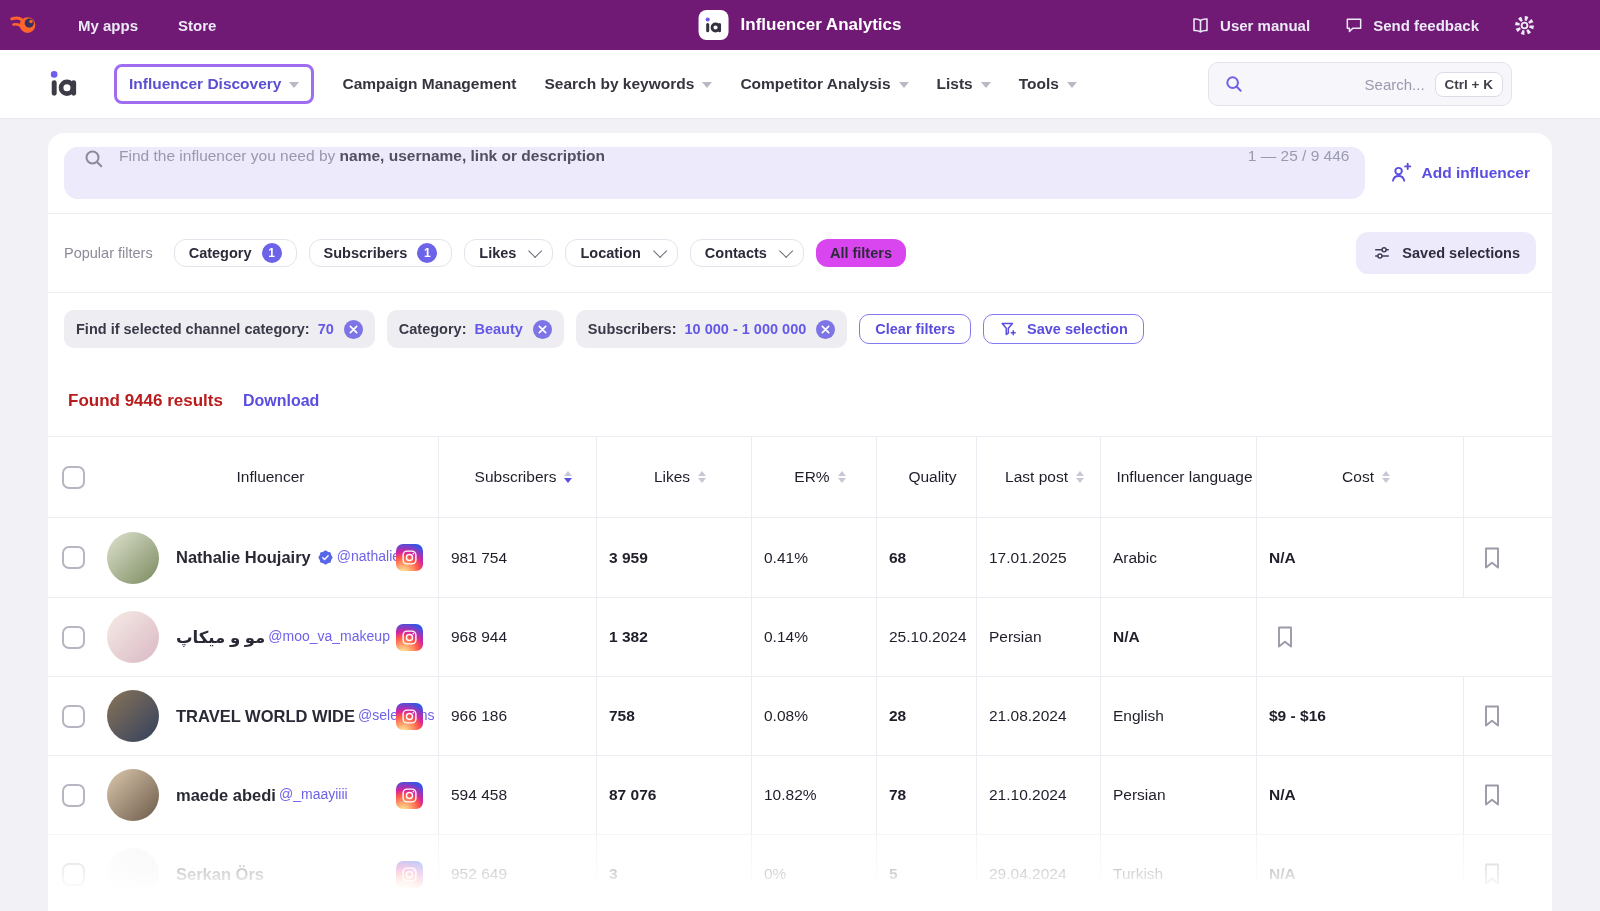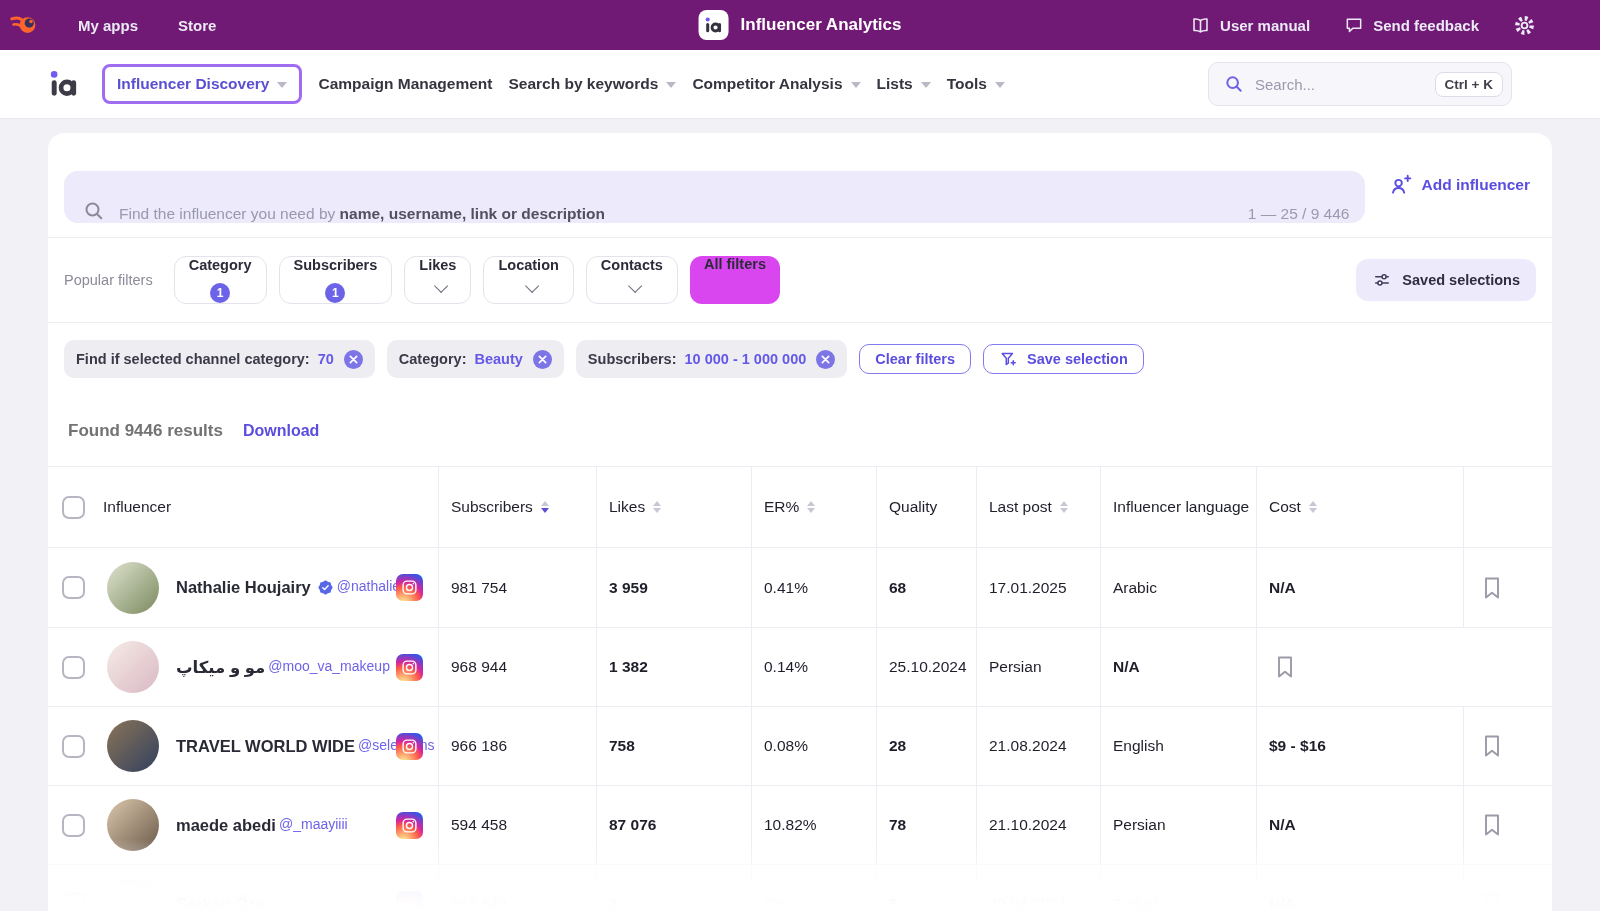--- a/index.html
+++ b/index.html
@@ -14,83 +14,83 @@
   .tb-center { position:absolute; left:50%; transform:translateX(-50%);
     display:flex; align-items:center; gap:12px; color:#fff; font-size:17px; font-weight:600; }
   .ia-tile { width:30px; height:30px; background:#fff; border-radius:8px;
     display:flex; align-items:center; justify-content:center; }
   .tb-right { margin-left:auto; display:flex; align-items:center; gap:34px; }
   .tb-link { display:flex; align-items:center; gap:9px; color:#eceaf6; font-size:15px;
     font-weight:600; cursor:pointer; text-decoration:none; }
 
   
   .navbar { height:69px; background:#fff; border-bottom:1px solid #e9e9ef;
-    display:flex; align-items:center; padding:0 88px 0 48px; gap:16px; }
+    display:flex; align-items:center; padding:0 88px 0 48px; gap:28px;text-align:right; }
   .nav-logo { margin-right:6px; display:flex; align-items:center; }
   .nav-item { display:flex; align-items:center; gap:8px; font-size:15.5px; font-weight:600;
     color:#35343f; cursor:pointer; white-space:nowrap; }
   .nav-item.active { color:#5a4fd1; border:3px solid #a06df1; border-radius:8px;
     padding:8px 12px; }
   .caret { width:0; height:0; border-left:5px solid transparent; border-right:5px solid transparent;
     border-top:6px solid #b9b9c6; margin-top:2px; }
   .nav-search { margin-left:auto; width:304px; height:44px; background:#f7f7fb;
     border:1px solid #e4e4ec; border-radius:10px; display:flex; align-items:center;
     padding:0 8px 0 14px; gap:10px; cursor:text; }
   .nav-search .ph { color:#9a99ac; font-size:15px; flex:1; }
   .kbd { background:#fff; border:1px solid #dcdce6; border-radius:8px; padding:4px 9px;
     font-size:13.5px; color:#3f3f4a; font-weight:600; }
 
   
   .page { padding:14px 48px 0; }
   .card { background:#fff; border-radius:16px 16px 0 0; min-height:780px; }
 
   .search-row { display:flex; align-items:center; padding:14px 16px; gap:18px; }
   .big-search { flex:1; height:52px; background:#eceafb; border-radius:14px;
-    display:flex; align-items:flex-end; padding:0 16px 0 18px; gap:13px; cursor:text;margin-top:24px; }
+    display:flex; align-items:flex-start; padding:0 16px 0 18px; gap:13px; cursor:text; }
   .big-search .ph-light { color:#9a98ad; font-size:15.5px; }
   .big-search .ph-bold { color:#52505f; font-size:15.5px; font-weight:700; }
   .big-search .range { margin-left:auto; color:#9b9aae; font-size:15.5px; white-space:nowrap; }
   .add-inf { display:flex; align-items:center; gap:9px; color:#5a4de0; font-size:15.5px;
     font-weight:700; background:none; border:none; cursor:pointer; padding:0 6px; }
 
   .divider { height:1px; background:#ececf2; }
 
   .filters-row { display:flex; align-items:center; padding:18px 16px; gap:12px; }
   .pf-label { color:#8b8b9a; font-size:14.5px; margin-right:9px; }
-  .chip { height:48px; background:#fff; border:1px solid #e3e3ec; border-radius:12px;
+  .chip { height:28px; background:#fff; border:1px solid #e3e3ec; border-radius:12px;
     display:flex; align-items:center; gap:10px; padding:0 14px; font-size:14.5px;
-    font-weight:600; color:#2c2b3a; cursor:pointer;flex-direction:column; }
+    font-weight:600; color:#2c2b3a; cursor:pointer; }
   .chip .badge { width:20px; height:20px; border-radius:50%; background:#6c63e8; color:#fff;
     font-size:12px; font-weight:700; display:flex; align-items:center; justify-content:center; }
   .chip.flat { background:#d946ef; border:none; }
   .saved { margin-left:auto; height:42px; background:#eceafb; border:none; border-radius:12px;
     display:flex; align-items:center; gap:10px; padding:0 16px; font-size:14.5px;
     font-weight:600; color:#2f2e40; cursor:pointer; }
   .chev { width:10px; height:10px; border-right:1.8px solid #6b6b78; border-bottom:1.8px solid #6b6b78;
     transform:rotate(45deg) translateY(-3px); margin-left:2px; }
 
   .active-row { display:flex; align-items:center; padding:17px 16px; gap:12px; }
   .achip { height:38px; background:#ededf2; border-radius:10px; display:flex; align-items:center;
     gap:8px; padding:0 12px; font-size:14.5px; color:#3a3948; font-weight:600; }
   .achip .val { color:#6458e8; font-weight:700; }
   .xcirc { width:19px; height:19px; border-radius:50%; background:#7d74e6; display:flex;
     align-items:center; justify-content:center; cursor:pointer; margin-left:2px; }
   .btn-outline { height:30px; border:1.5px solid #837af0; background:#fff; border-radius:10px;
     color:#5a4de0; font-size:14.5px; font-weight:700; padding:0 15px; display:flex;
     align-items:center; gap:9px; cursor:pointer; font-family:inherit; }
 
   .results-row { display:flex; align-items:center; gap:20px; padding:26px 20px 25px; }
-  .found { font-size:17px; font-weight:700; color:#737373; }
+  .found { font-size:17px; font-weight:700; color:#b91c1c; }
   .download { color:#5a4de0; font-size:16px; font-weight:600; text-decoration:none; cursor:pointer; }
 
   
   .grid { display:grid; grid-template-columns:52px 338px 158px 155px 125px 100px 124px 156px 207px 1fr;
     align-items:center; }
   .thead { height:82px; border-top:1px solid #ececf2; border-bottom:1px solid #ececf2; }
-  .th { color:#8f8f9f; font-size:14px; display:flex; align-items:center; }
+  .th { color:#8f8f9f; font-size:14px; display:flex; align-items:center;justify-content:center; }
   .cell { padding-left:12px; font-size:15.5px; color:#1f1f2b; height:100%;
     display:flex; align-items:center; }
   .bordered { border-left:1px solid #ececf2; }
   .bold { font-weight:700; }
   .c-check { padding-left:14px; }
   .c-inf { padding-left:3px; }
   .c-book { padding-left:18px; }
   .checkbox { width:23px; height:23px; border:2px solid #b6b6c3; border-radius:7px;
     background:#fff; display:inline-block; cursor:pointer; flex:none; }
   .sort { display:inline-flex; flex-direction:column; gap:2px; margin-left:8px; }

